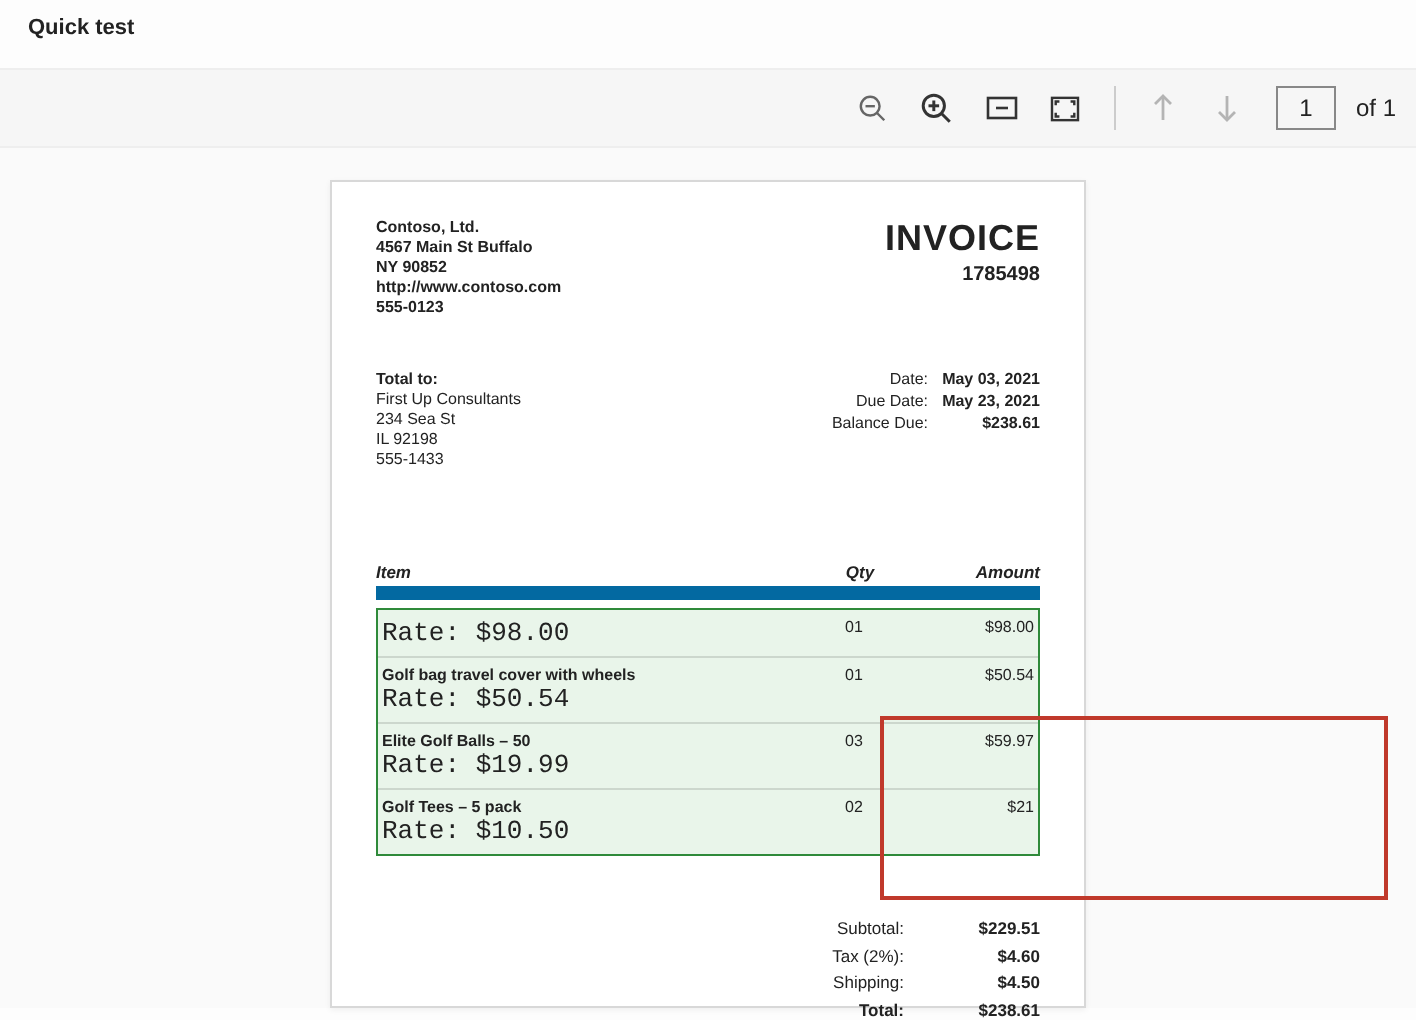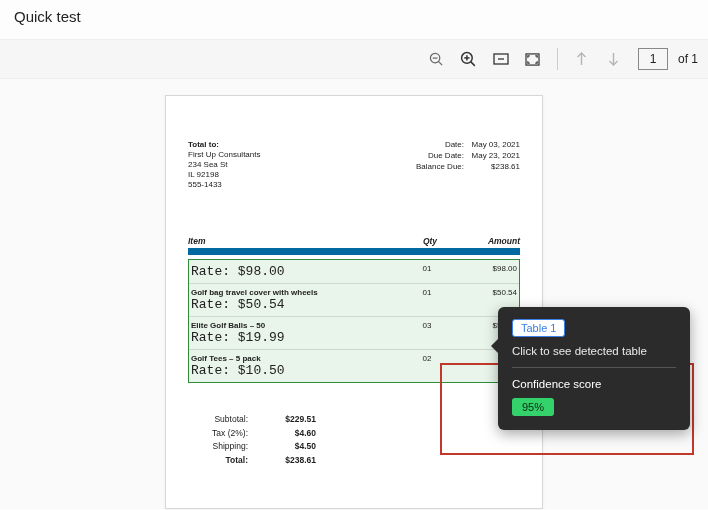--- a/index.html
+++ b/index.html
@@ -7,22 +7,22 @@
     font-family: "Segoe UI", Arial, sans-serif;
     background: #fdfdfd;
     width: 708px;
     height: 510px;
     overflow: hidden;
     font-size: 12px;
     color: #222;
   }
   .header {
     padding: 8px 14px 14px 14px;
-    font-size: 15px;
-    font-weight: 400;
+    font-size: 11px;
+    font-weight: 700;
   }
   .toolbar-band {
     background: #f6f6f6;
     border-top: 1px solid #eee;
     border-bottom: 1px solid #eee;
     height: 40px;
     display: flex;
     align-items: center;
     justify-content: flex-end;
     padding-right: 10px;
@@ -67,21 +67,21 @@
   .sender { line-height: 1.25; font-size: 8px; font-weight: 600; }
   .inv-block { text-align: right; }
   .inv-title { font-size: 18px; font-weight: 800; letter-spacing: 0.5px; }
   .inv-num { font-size: 10px; font-weight: 700; margin-top: 2px; }
   .mid { display: flex; justify-content: space-between; margin-top: 26px; }
   .billto { font-size: 8px; line-height: 1.25; }
   .billto .lbl { font-weight: 700; }
   .dates { font-size: 8px; }
   .dates .row { display: flex; justify-content: flex-end; line-height: 1.35; }
   .dates .row .k { width: 60px; text-align: right; }
-  .dates .row .v { width: 56px; text-align: right; font-weight: 400; }
+  .dates .row .v { width: 56px; text-align: right; font-weight: 700; }
   .tbl { margin-top: 46px; }
   .tbl-head {
     display: flex; font-weight: 700; font-style: italic; font-size: 8.5px;
     border-bottom: 7px solid #0369a1; padding-bottom: 2px;
   }
   .c-item { flex: 1; }
   .c-qty { width: 60px; text-align: center; }
   .c-amt { width: 60px; text-align: right; }
   .detected-wrap {
     border: 1px solid #2f8a3a;
@@ -91,21 +91,21 @@
   .line {
     display: flex; align-items: flex-start;
     border-bottom: 1px solid rgba(0,0,0,0.12);
     padding: 4px 2px;
     font-size: 8px;
   }
   .line:last-child { border-bottom: none; }
   .line .name { font-weight: 600; }
   .line .rate { font-size: 13px; font-family: Liberation Mono, monospace; }
   .totals { margin-top: 30px; font-size: 8.5px; }
-  .totals .trow { display: flex; justify-content: flex-start; gap: 14px; line-height: 1.6; }
+  .totals .trow { display: flex; justify-content: flex-end; gap: 14px; line-height: 1.6; }
   .totals .trow .k { width: 60px; text-align: right; }
   .totals .trow .v { width: 54px; text-align: right; font-weight: 600; }
 
   .tooltip {
     position: absolute;
     left: 498px;
     top: 228px;
     background: #2b2b2b;
     color: #fff;
     border-radius: 6px;
@@ -196,20 +196,33 @@
         <polyline points="2,9 6,13 10,9"></polyline>
       </svg>
   </div>
   <div class="page-box">1</div>
   <div class="of-text">of 1</div>
 </div>
 
 <div class="canvas">
 
   <div class="doc">
+    <div class="doc-top">
+      <div class="sender">
+        <div>Contoso, Ltd.</div>
+        <div>4567 Main St Buffalo</div>
+        <div>NY 90852</div>
+        <div>http://www.contoso.com</div>
+        <div>555-0123</div>
+      </div>
+      <div class="inv-block">
+        <div class="inv-title">INVOICE</div>
+        <div class="inv-num">1785498</div>
+      </div>
+    </div>
 
     <div class="mid">
       <div class="billto">
         <div class="lbl">Total to:</div>
         <div>First Up Consultants</div>
         <div>234 Sea St</div>
         <div>IL 92198</div>
         <div>555-1433</div>
       </div>
       <div class="dates">
@@ -284,20 +297,14 @@
         </div>
       <div class="trow">
           <span class="k" style="font-weight:700">Total:</span>
           <span class="v">$238.61</span>
         </div>
     </div>
   </div>
 
   <div class="red-box" style="left:440px; top:284px; width:254px; height:92px;"></div>
 
-  <div class="tooltip">
-    <div class="pill">Table 1</div>
-    <div class="tt-sub">Click to see detected table</div>
-    <div class="tt-label">Confidence score</div>
-    <div class="score-pill">95%</div>
-  </div>
 
 </div>
 
 </body></html>

